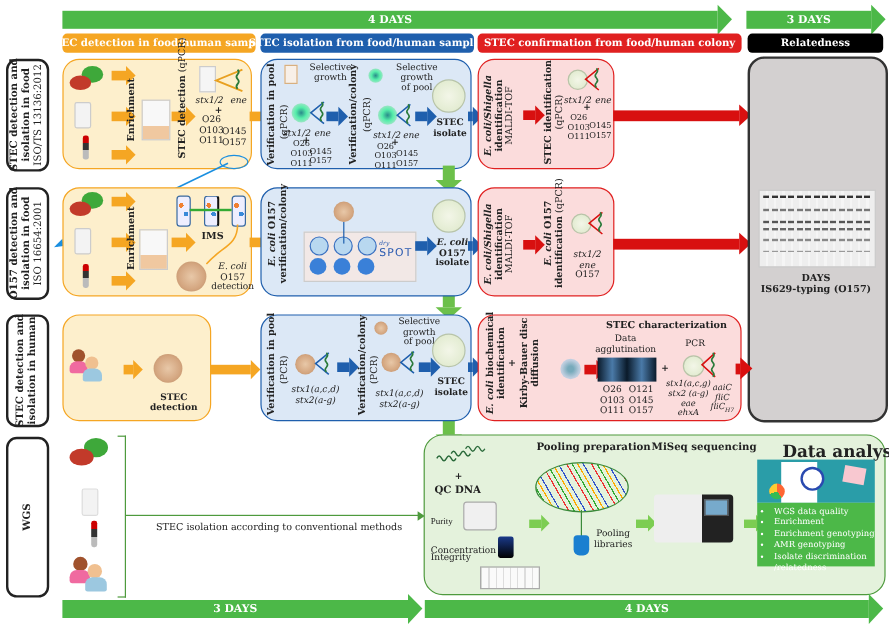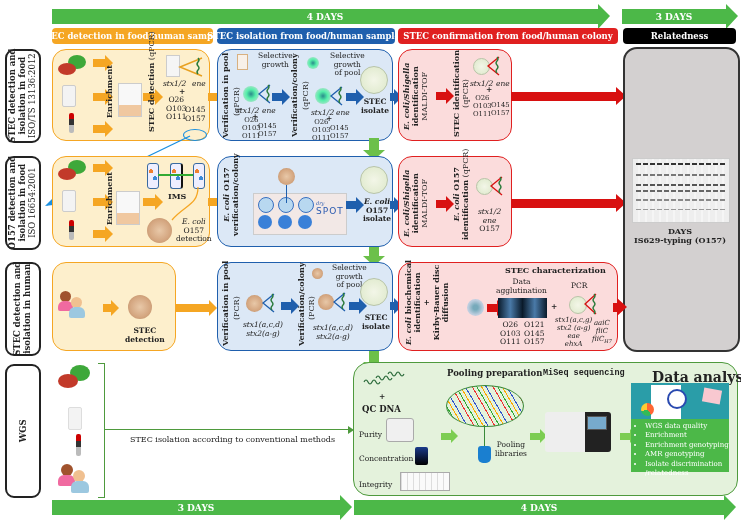--- a/index.html
+++ b/index.html
@@ -305,34 +305,34 @@
 <div class="t" style="left:130px;top:435px;font-size:8px;">STEC isolation according to conventional methods</div>
 
 <div class="box green" style="left:353px;top:362px;width:383px;height:132px;border-radius:16px;"></div>
 <svg class="abs" style="left:362px;top:370px;" width="44" height="18">
     <path d="M2,12 q2,-4 4,0 q2,4 4,0 q2,-4 4,0 q2,4 4,0" stroke="#2a6a3a" stroke-width="1.2" fill="none"></path>
     <path d="M14,8 q2,-4 4,0 q2,4 4,0 q2,-4 4,0 q2,4 4,0" stroke="#2a6a3a" stroke-width="1.2" fill="none"></path>
     <path d="M26,4 q2,-4 4,0 q2,4 4,0 q2,-4 4,0 q2,4 4,0" stroke="#2a6a3a" stroke-width="1.2" fill="none"></path>
   </svg>
 <div class="t b" style="left:379px;top:393px;">+</div>
 <div class="t b" style="left:362px;top:405px;font-size:8.5px;">QC DNA</div>
-<div class="t" style="left:359px;top:431px;">Purity</div>
+<div class="t" style="left:359px;top:431px;font-family:Liberation Serif, serif;">Purity</div>
 <div class="t" style="left:359px;top:455px;">Concentration</div>
-<div class="t" style="left:359px;top:481px;">Integrity</div>
+<div class="t" style="left:359px;top:461px;">Integrity</div>
 <div class="abs" style="left:386px;top:418px;width:26px;height:22px;background:#f0f0f0;border:1px solid #aaa;border-radius:3px;"></div>
 <div class="abs" style="left:415px;top:447px;width:13px;height:18px;background:linear-gradient(#1a3a8a,#000);border-radius:2px;"></div>
 <div class="abs" style="left:400px;top:472px;width:48px;height:17px;background:repeating-linear-gradient(90deg,#ddd 0 1px,#fafafa 1px 6px);border:1px solid #aaa;"></div>
 <div class="lgarrow" style="left:441px;top:433px;"></div>
 <div class="t b" style="left:447px;top:369px;font-size:8.5px;">Pooling preparation</div>
 <div class="abs" style="left:446px;top:385px;width:76px;height:40px;border:1.5px solid #3a8a3a;border-radius:50%;background:repeating-linear-gradient(60deg,transparent 0 5px,#e33 5px 6px,transparent 6px 9px,#3a3 9px 10px,transparent 10px 13px,#fa0 13px 14px,transparent 14px 17px,#35c 17px 18px);"></div>
 <div class="abs" style="left:484px;top:425px;width:1.3px;height:22px;background:#3a8a3a;"></div>
 <div class="abs" style="left:478px;top:446px;width:13px;height:17px;background:#1a7fd0;border-radius:3px 3px 5px 5px;"></div>
 <div class="t" style="left:495px;top:441px;"><span>Pooling</span><br><span>libraries</span></div>
 <div class="lgarrow" style="left:530px;top:433px;"></div>
-<div class="t b" style="left:543px;top:369px;font-size:8.5px;font-family:Liberation Mono, monospace;">MiSeq sequencing</div>
+<div class="t b" style="left:543px;top:369px;font-size:8.5px;">MiSeq sequencing</div>
 <div class="abs" style="left:545px;top:412px;width:66px;height:40px;background:linear-gradient(90deg,#eee 0 60%,#222 60%);border-radius:3px;">
   <div class="abs" style="left:42px;top:4px;width:18px;height:12px;background:#7ac;border:1px solid #555;"></div>
 </div>
 <div class="lgarrow" style="left:620px;top:433px;"></div>
 <div class="t b" style="left:652px;top:369px;font-size:14px;">Data analysis</div>
 <div class="abs" style="left:631px;top:383px;width:98px;height:36px;background:#2a9da8;">
   <div class="abs" style="left:20px;top:2px;width:30px;height:34px;background:#fff;"></div>
   <div class="abs" style="left:36px;top:6px;width:16px;height:16px;border:2px solid #2a4ab0;border-radius:50%;background:#fff;"></div>
   <div class="abs" style="left:10px;top:20px;width:13px;height:13px;border-radius:50%;background:conic-gradient(#f63 0 40%,#3b5 40% 70%,#fc3 70%);"></div>
   <div class="abs" style="left:72px;top:6px;width:18px;height:14px;background:#f8c8d0;transform:rotate(10deg);"></div>

